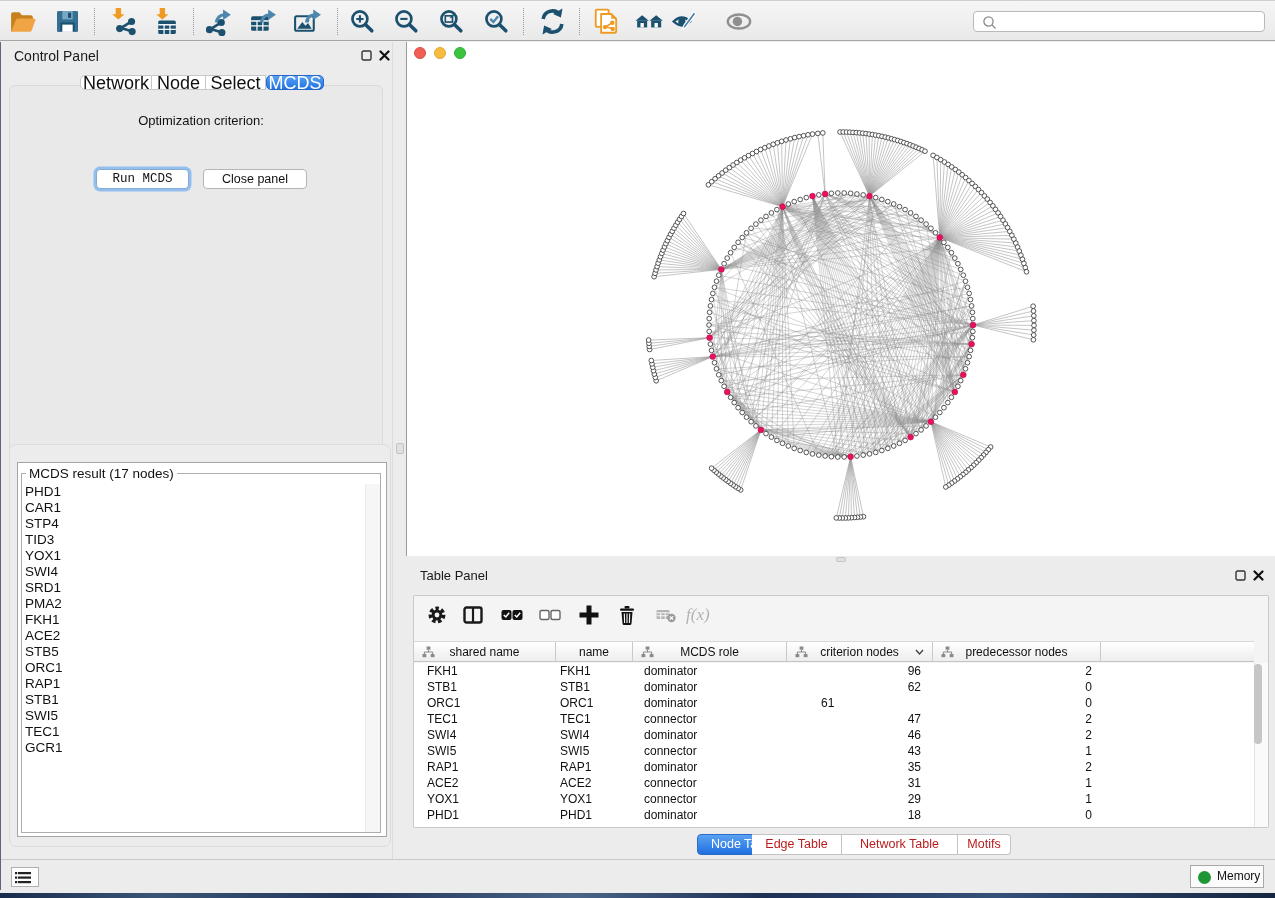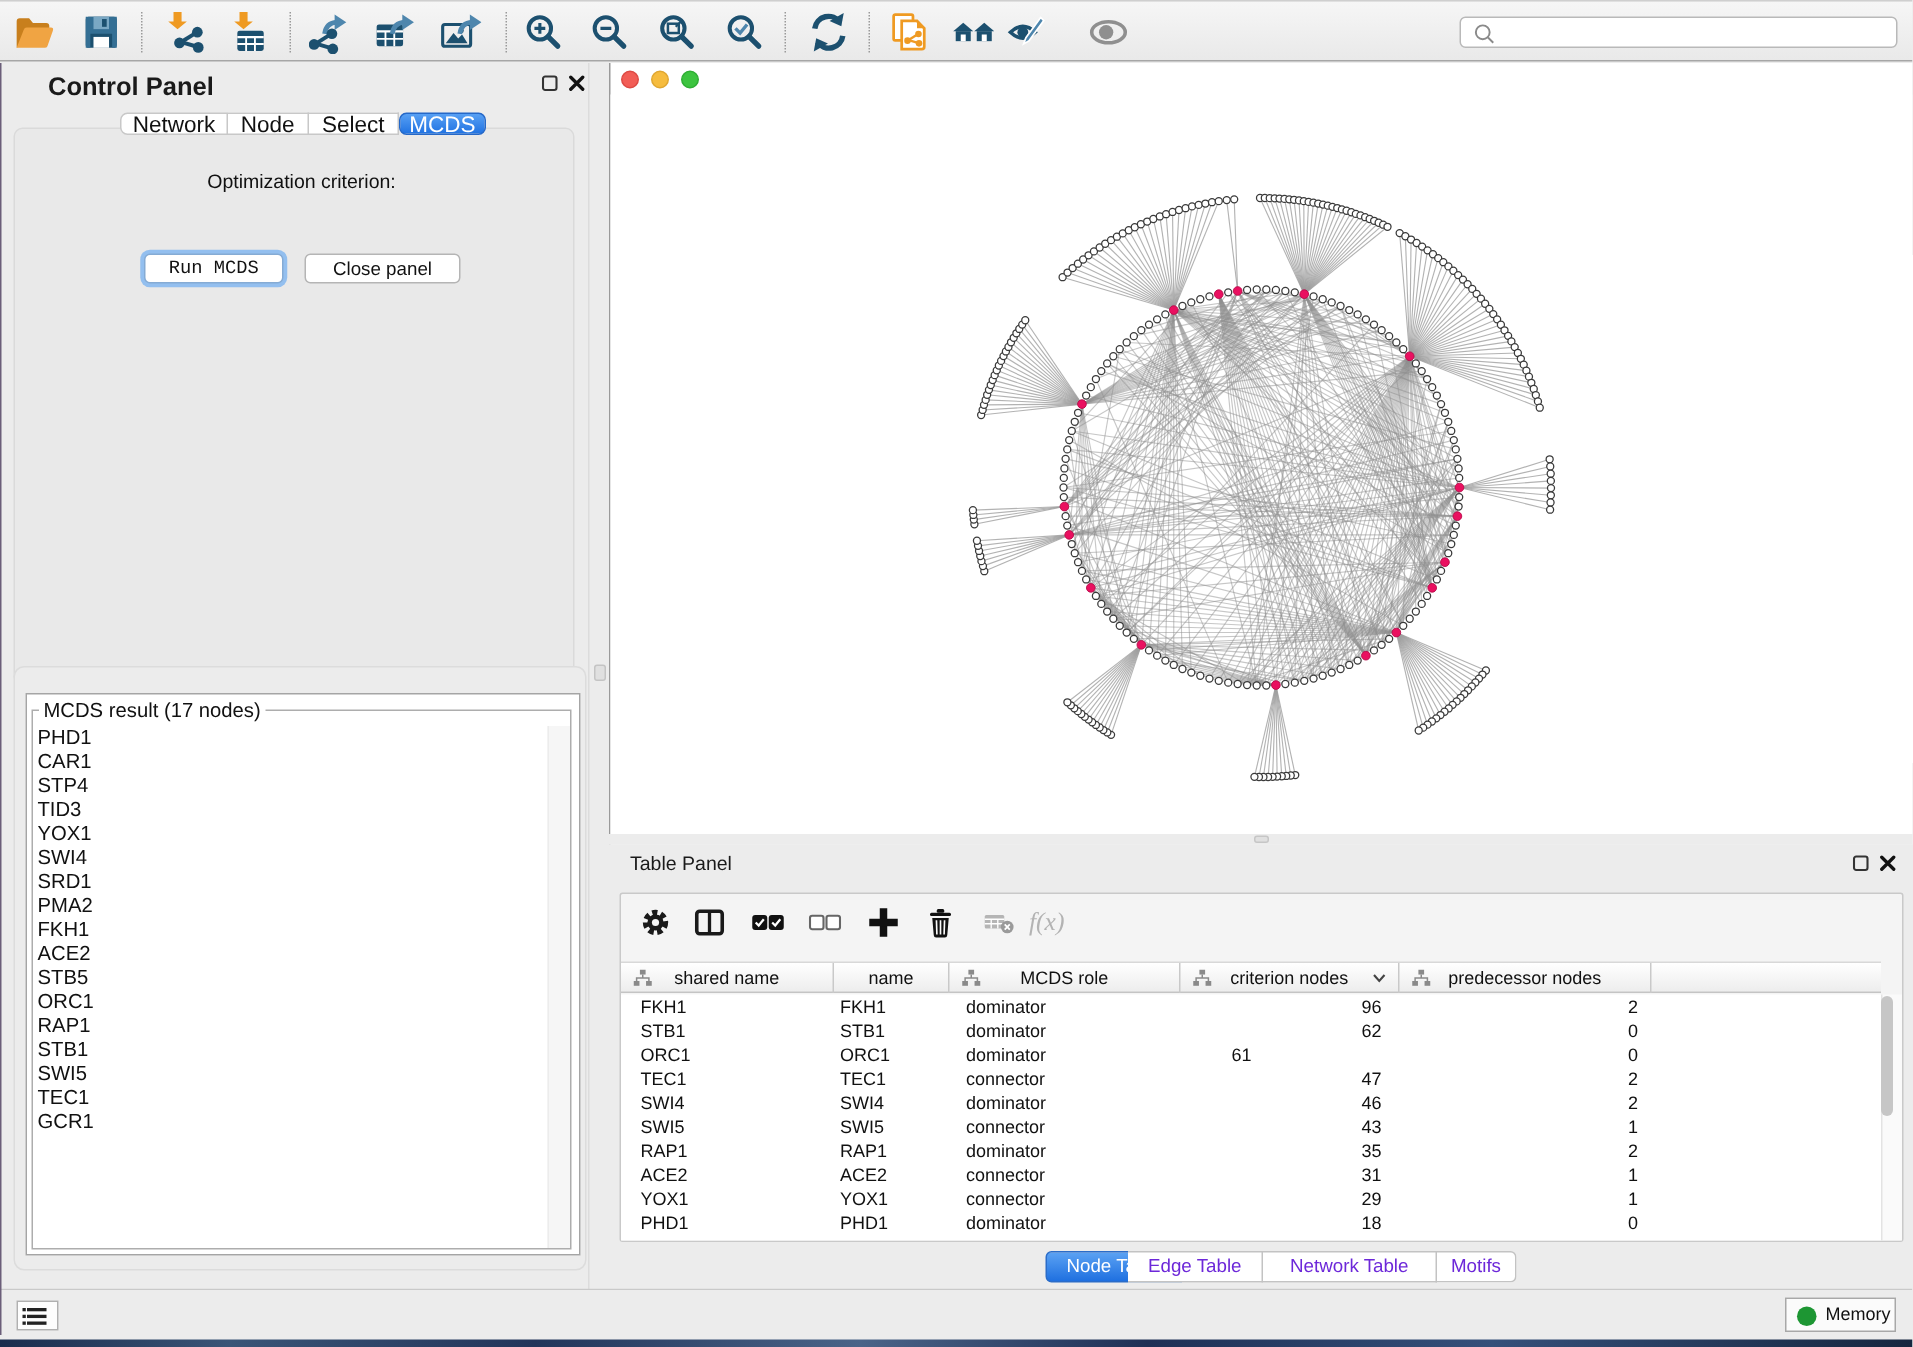--- a/index.html
+++ b/index.html
@@ -12,26 +12,26 @@
 #toolbar { left:0; top:0; width:1275px; height:41px;
   background:linear-gradient(#f6f6f6,#e9e9e9);
   border-top:1px solid #cfcfcf; border-bottom:1px solid #a6a6a6; }
 .tsep { position:absolute; top:7px; width:0; height:27px; border-left:1px dotted #9a9a9a; }
 .ticon { position:absolute; top:6px; width:29px; height:29px; }
 #searchbox { position:absolute; left:973px; top:10px; width:292px; height:21px; background:#fff;
   border:1px solid #b9b9b9; border-radius:4px; }
 
 
 #leftpanel { left:1px; top:42px; width:391px; height:820px; background:#ececec; }
-#cp-title { position:absolute; left:32px; top:48px; font-size:17px; color:#1a1a1a;font-weight:bold; }
+#cp-title { position:absolute; left:14px; top:48px; font-size:14px; color:#1a1a1a; }
 .winbtn { position:absolute; top:50px; width:11px; height:11px; }
 #cp-tabpane { position:absolute; left:9px; top:85px; width:374px; height:372px;
   background:#e9e9e9; border:1px solid #dadada; border-radius:6px; }
 .cptab { position:absolute; top:75px; height:15px; background:#fff; border:1px solid #c8c8c8;
-  color:#111; text-align:center; line-height:15px; font-size:15px; }
+  color:#111; text-align:center; line-height:15px; font-size:18px; }
 .cptab.sel { background:linear-gradient(#57a0f4,#2173e2); color:#fff; border:1px solid #2568c8; border-radius:5px; }
 #optlabel { position:absolute; left:0px; top:113px; width:402px; text-align:center; font-size:13px; color:#111; }
 #dropdown { position:absolute; left:44px; top:136px; width:313px; height:21px; background:#fff;
   border:1px solid #b5b5b5; border-radius:5px; font-size:13.5px; color:#111; line-height:19px; padding-left:12px; }
 #ddbtn { position:absolute; right:1px; top:1.5px; width:16px; height:17.5px; border-radius:4px;
   background:linear-gradient(#6cacf6,#2e7ae4); }
 .btn { position:absolute; height:20px; background:#fff; border:1px solid #b5b5b5; border-radius:4px;
   font-size:12.5px; color:#111; text-align:center; line-height:18px; }
 #runbtn { left:96px; top:169px; width:93px; box-shadow:0 0 0 2.5px rgba(125,180,240,.8); border-color:#85abd4;font-family:Liberation Mono, monospace; }
 #closebtn { left:203px; top:169px; width:104px; }
@@ -67,21 +67,21 @@
   background:linear-gradient(#ffffff,#ededed); border-top:1px solid #d8d8d8; border-bottom:1px solid #c4c4c4; }
 .hcell { position:absolute; top:0; height:20px; border-right:1px solid #c9c9c9; font-size:12px; color:#111; }
 .hlabel { position:absolute; top:3px; width:100%; text-align:center; }
 .sorticon { position:absolute; left:8px; top:4px; width:13px; height:12px; }
 #tp-body { position:absolute; left:414px; top:663px; width:840px; height:164px; background:#fff; font-size:12px; color:#111; }
 #tp-scrollbg { position:absolute; left:1254px; top:663px; width:14px; height:164px; background:#fafafa; border-left:1px solid #e3e3e3; }
 .trow { position:absolute; height:16px; line-height:16px; }
 #tp-thumb { position:absolute; left:1254px; top:664px; width:8px; height:80px; background:#c6c6c6; border-radius:4px; }
 
 .seg { position:absolute; top:834px; height:21px; background:#fff; border:1px solid #c3c3c3;
-  font-size:12.5px; color:#6d28d9; text-align:center; line-height:19px; }
+  font-size:12.5px; color:#b91c1c; text-align:center; line-height:19px; }
 .seg.sel { background:linear-gradient(#5ba2f3,#1f70e0); color:#fff; border-color:#2b6cc8;margin-left:36px; }
 
 
 #statusbar { left:0; top:859px; width:1275px; height:34px; background:#ececec; border-top:1px solid #c9c9c9; border-radius:0 0 5px 5px; }
 #listbtn { position:absolute; left:11px; top:867px; width:28px; height:20px; background:#fdfdfd; border:1px solid #b0b0b0; }
 #membtn { position:absolute; left:1190px; top:865px; width:74px; height:23px; background:#fbfbfb; border:1px solid #a8a8a8;
   font-size:12px; color:#111; line-height:21px; text-align:left; padding-left:26px; }
 #memdot { position:absolute; left:7px; top:4.5px; width:13px; height:13px; background:#1d9633; border-radius:50%; }
 #wallpaper { left:0; top:893px; width:1275px; height:5px; background:linear-gradient(90deg,#1a2c4d,#3a5577 12%,#22355a 28%,#4a6488 45%,#1e3055 60%,#35507a 78%,#16263f); }
 #leftedge { left:0; top:42px; width:1px; height:848px; background:#6b5e79; }

